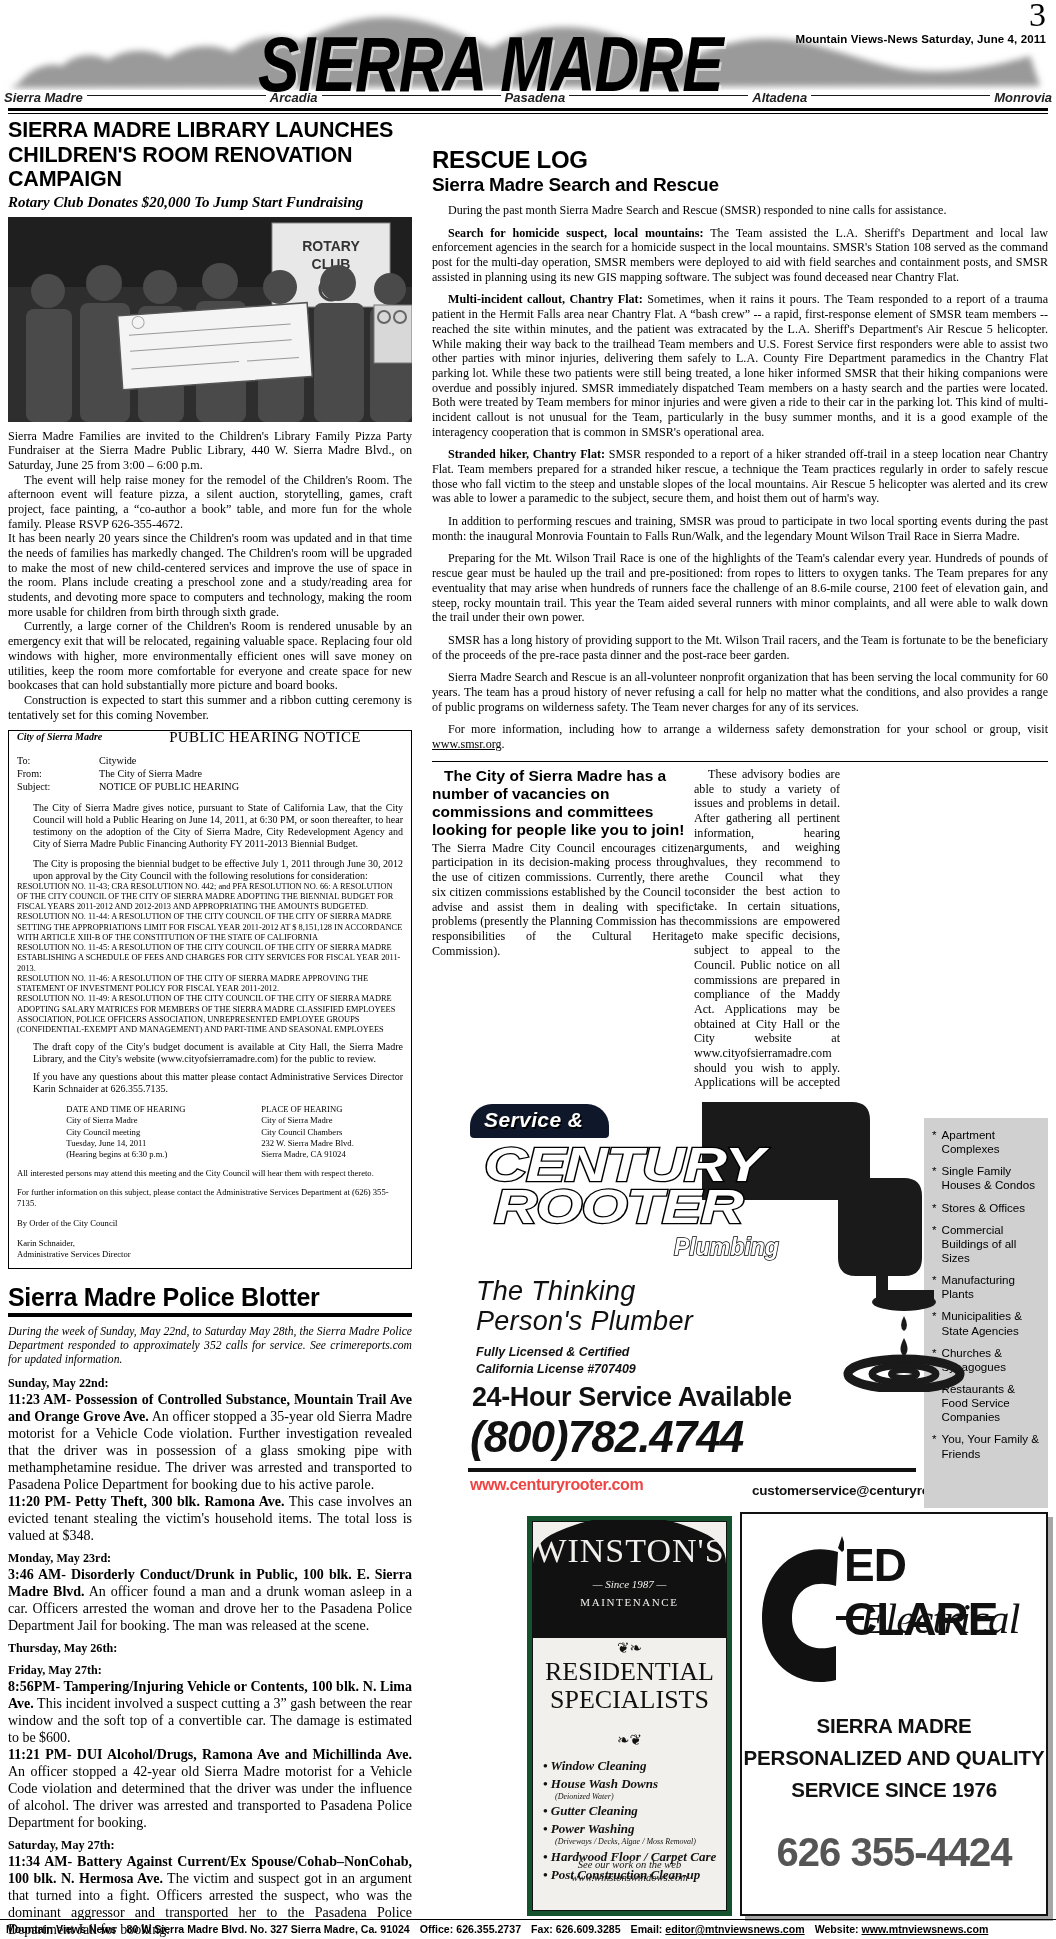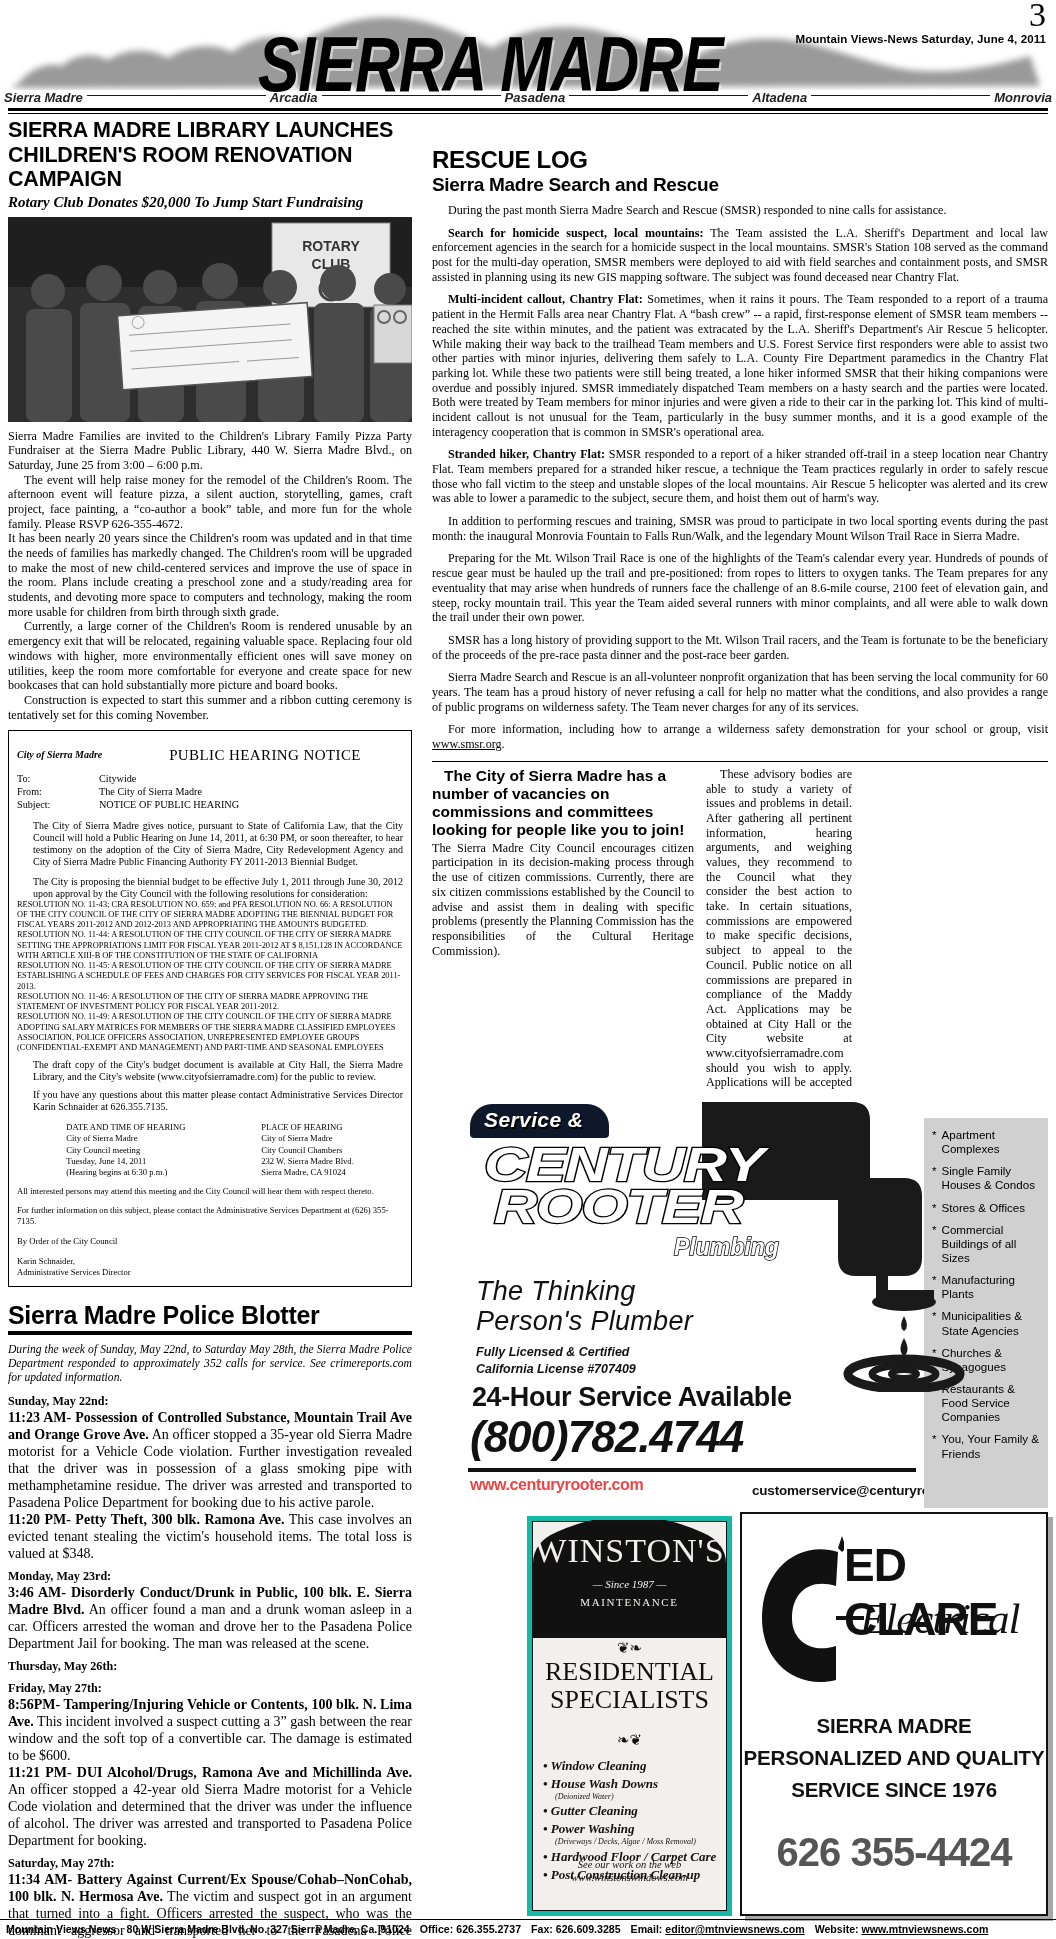--- a/index.html
+++ b/index.html
@@ -82,21 +82,21 @@
     hyphens:auto; -webkit-hyphens:auto;
   }
   p.body.ind { text-indent:16px; }
   p.body.gap { margin-top:8px; }
   p.body b { font-weight:bold; }
 
   
   .photo { width:404px; height:205px; position:relative; overflow:hidden; margin:4px 0 7px 0; background:#3a3a3a; }
 
   
-  .phbox { border:1.2px solid #000; padding:18px 8px 8px 8px; margin-top:8px; }
+  .phbox { border:1.2px solid #000; padding:0 8px 8px 8px; margin-top:8px; }
   .ph-topline { display:flex; align-items:flex-start; }
   .ph-city { font-size:10px; font-style:italic; font-weight:bold; width:110px; }
   .ph-title { flex:1; text-align:center; font-size:15px; letter-spacing:.4px; margin-top:-2px; }
   .ph-fields { margin-top:9px; font-size:10.2px; line-height:1.25; }
   .ph-row { display:flex; }
   .ph-lab { width:82px; }
   .ph-p { font-size:10px; line-height:1.2; text-align:justify; margin:8px 0 0 16px; }
   .ph-p.tight { margin-top:6px; }
   .ph-res { font-size:8.4px; line-height:1.22; margin:0; }
   .ph-addr { display:flex; margin-top:9px; font-size:8.6px; line-height:1.3;justify-content:center; }
@@ -113,21 +113,21 @@
   .blotter-rule { height:4px; background:#000; width:404px; margin:1px 0 8px 0; }
   .blotter-intro { font-size:11.6px; font-style:italic; line-height:1.22; text-align:justify; margin:0 0 8px 0; }
   .bl-day { font-size:12.1px; font-weight:bold; margin:7px 0 0 0; }
   .bl-item { font-size:14px; line-height:1.215; text-align:justify; margin:0; }
   .bl-item b { font-weight:bold; }
 
   
   .rescue-rule { height:1.2px; background:#000; margin:9px 0 5px 0; }
 
   
-  .vac-wrap { display:flex; gap:12px; margin-top:4px; }
+  .vac-wrap { display:flex; gap:0; margin-top:4px; }
   .vac-l { width:262px; }
   .vac-r { width:146px; }
   .vac-head {
     font-family:"Liberation Sans", sans-serif;
     font-size:15.5px; font-weight:bold; line-height:1.16; margin:0 0 2px 0;
     text-indent:12px;
   }
   .vac-p { font-size:12.1px; line-height:1.215; text-align:justify; margin:0; }
   .vac-p.ind { text-indent:14px; }
 
@@ -199,21 +199,21 @@
     background:#d0d0d0; padding:10px 6px 8px 8px;
   }
   .cr-li {
     font-family:"Liberation Sans", sans-serif;
     font-size:11.6px; line-height:1.22; margin-bottom:8px;
     display:flex; gap:5px;
   }
   .cr-li .star { font-weight:normal; }
 
   
-  .win-ad { position:absolute; left:527px; top:1516px; width:205px; height:400px; background:#14b8a6; padding:5px; }
+  .win-ad { position:absolute; left:527px; top:1516px; width:205px; height:400px; background:#14532d; padding:5px; }
   .win-in { background:#f2f0ec; border:1px solid #111; height:100%; position:relative; padding-top:2px; }
   .win-arch { position:absolute; left:0; top:-2px; width:100%; height:118px; }
   .win-name {
     position:absolute; left:0; top:10px; width:100%; text-align:center;
     font-family:"Liberation Serif", serif;
     font-size:34px; color:#f2f0ec; letter-spacing:1px;
   }
   .win-since {
     position:absolute; left:0; top:56px; width:100%; text-align:center;
     font-family:"Liberation Serif", serif; font-style:italic;
@@ -396,21 +396,21 @@
             <span class="ph-lab">From:</span>
             <span>The City of Sierra Madre</span>
           </div>
         <div class="ph-row">
             <span class="ph-lab">Subject:</span>
             <span>NOTICE OF PUBLIC HEARING</span>
           </div>
       </div>
       <p class="ph-p">The City of Sierra Madre gives notice, pursuant to State of California Law, that the City Council will hold a Public Hearing on June 14, 2011, at 6:30 PM, or soon thereafter, to hear testimony on the adoption of the City of Sierra Madre, City Redevelopment Agency and City of Sierra Madre Public Financing Authority FY 2011-2013 Biennial Budget.</p>
       <p class="ph-p">The City is proposing the biennial budget to be effective July 1, 2011 through June 30, 2012 upon approval by the City Council with the following resolutions for consideration:</p>
-      <p class="ph-res">RESOLUTION NO. 11-43; CRA RESOLUTION NO. 659; and  PFA RESOLUTION NO. 66: A RESOLUTION OF THE CITY COUNCIL OF THE CITY OF SIERRA MADRE ADOPTING THE BIENNIAL BUDGET FOR FISCAL YEARS 2011-2012 AND 2012-2013 AND APPROPRIATING THE AMOUNTS BUDGETED.</p>
+      <p class="ph-res">RESOLUTION NO. 11-43; CRA RESOLUTION NO. 442; and  PFA RESOLUTION NO. 66: A RESOLUTION OF THE CITY COUNCIL OF THE CITY OF SIERRA MADRE ADOPTING THE BIENNIAL BUDGET FOR FISCAL YEARS 2011-2012 AND 2012-2013 AND APPROPRIATING THE AMOUNTS BUDGETED.</p>
       <p class="ph-res">RESOLUTION NO. 11-44: A RESOLUTION OF THE CITY COUNCIL OF THE CITY OF SIERRA MADRE SETTING THE APPROPRIATIONS LIMIT FOR FISCAL YEAR 2011-2012 AT $ 8,151,128 IN ACCORDANCE WITH ARTICLE XIII-B OF THE CONSTITUTION OF THE STATE OF CALIFORNIA</p>
       <p class="ph-res">RESOLUTION NO. 11-45: A RESOLUTION OF THE CITY COUNCIL OF THE CITY OF SIERRA MADRE ESTABLISHING A SCHEDULE OF FEES AND CHARGES FOR CITY SERVICES FOR FISCAL YEAR 2011-2013.</p>
       <p class="ph-res">RESOLUTION NO. 11-46: A RESOLUTION OF THE CITY OF SIERRA MADRE APPROVING THE STATEMENT OF INVESTMENT POLICY FOR FISCAL YEAR 2011-2012.</p>
       <p class="ph-res">RESOLUTION NO. 11-49: A RESOLUTION OF THE CITY COUNCIL OF THE CITY OF SIERRA MADRE ADOPTING SALARY MATRICES FOR MEMBERS OF THE SIERRA MADRE CLASSIFIED EMPLOYEES ASSOCIATION, POLICE OFFICERS ASSOCIATION, UNREPRESENTED EMPLOYEE GROUPS (CONFIDENTIAL-EXEMPT AND MANAGEMENT) AND PART-TIME AND SEASONAL EMPLOYEES</p>
       <p class="ph-p tight">The draft copy of the City's budget document is available at City Hall, the Sierra Madre Library, and the City's website (www.cityofsierramadre.com) for the public to review.</p>
       <p class="ph-p tight">If you have any questions about this matter please contact Administrative Services Director Karin Schnaider at 626.355.7135.</p>
 
       <div class="ph-addr">
         <div class="c1">
           <div>DATE AND TIME OF HEARING</div>

